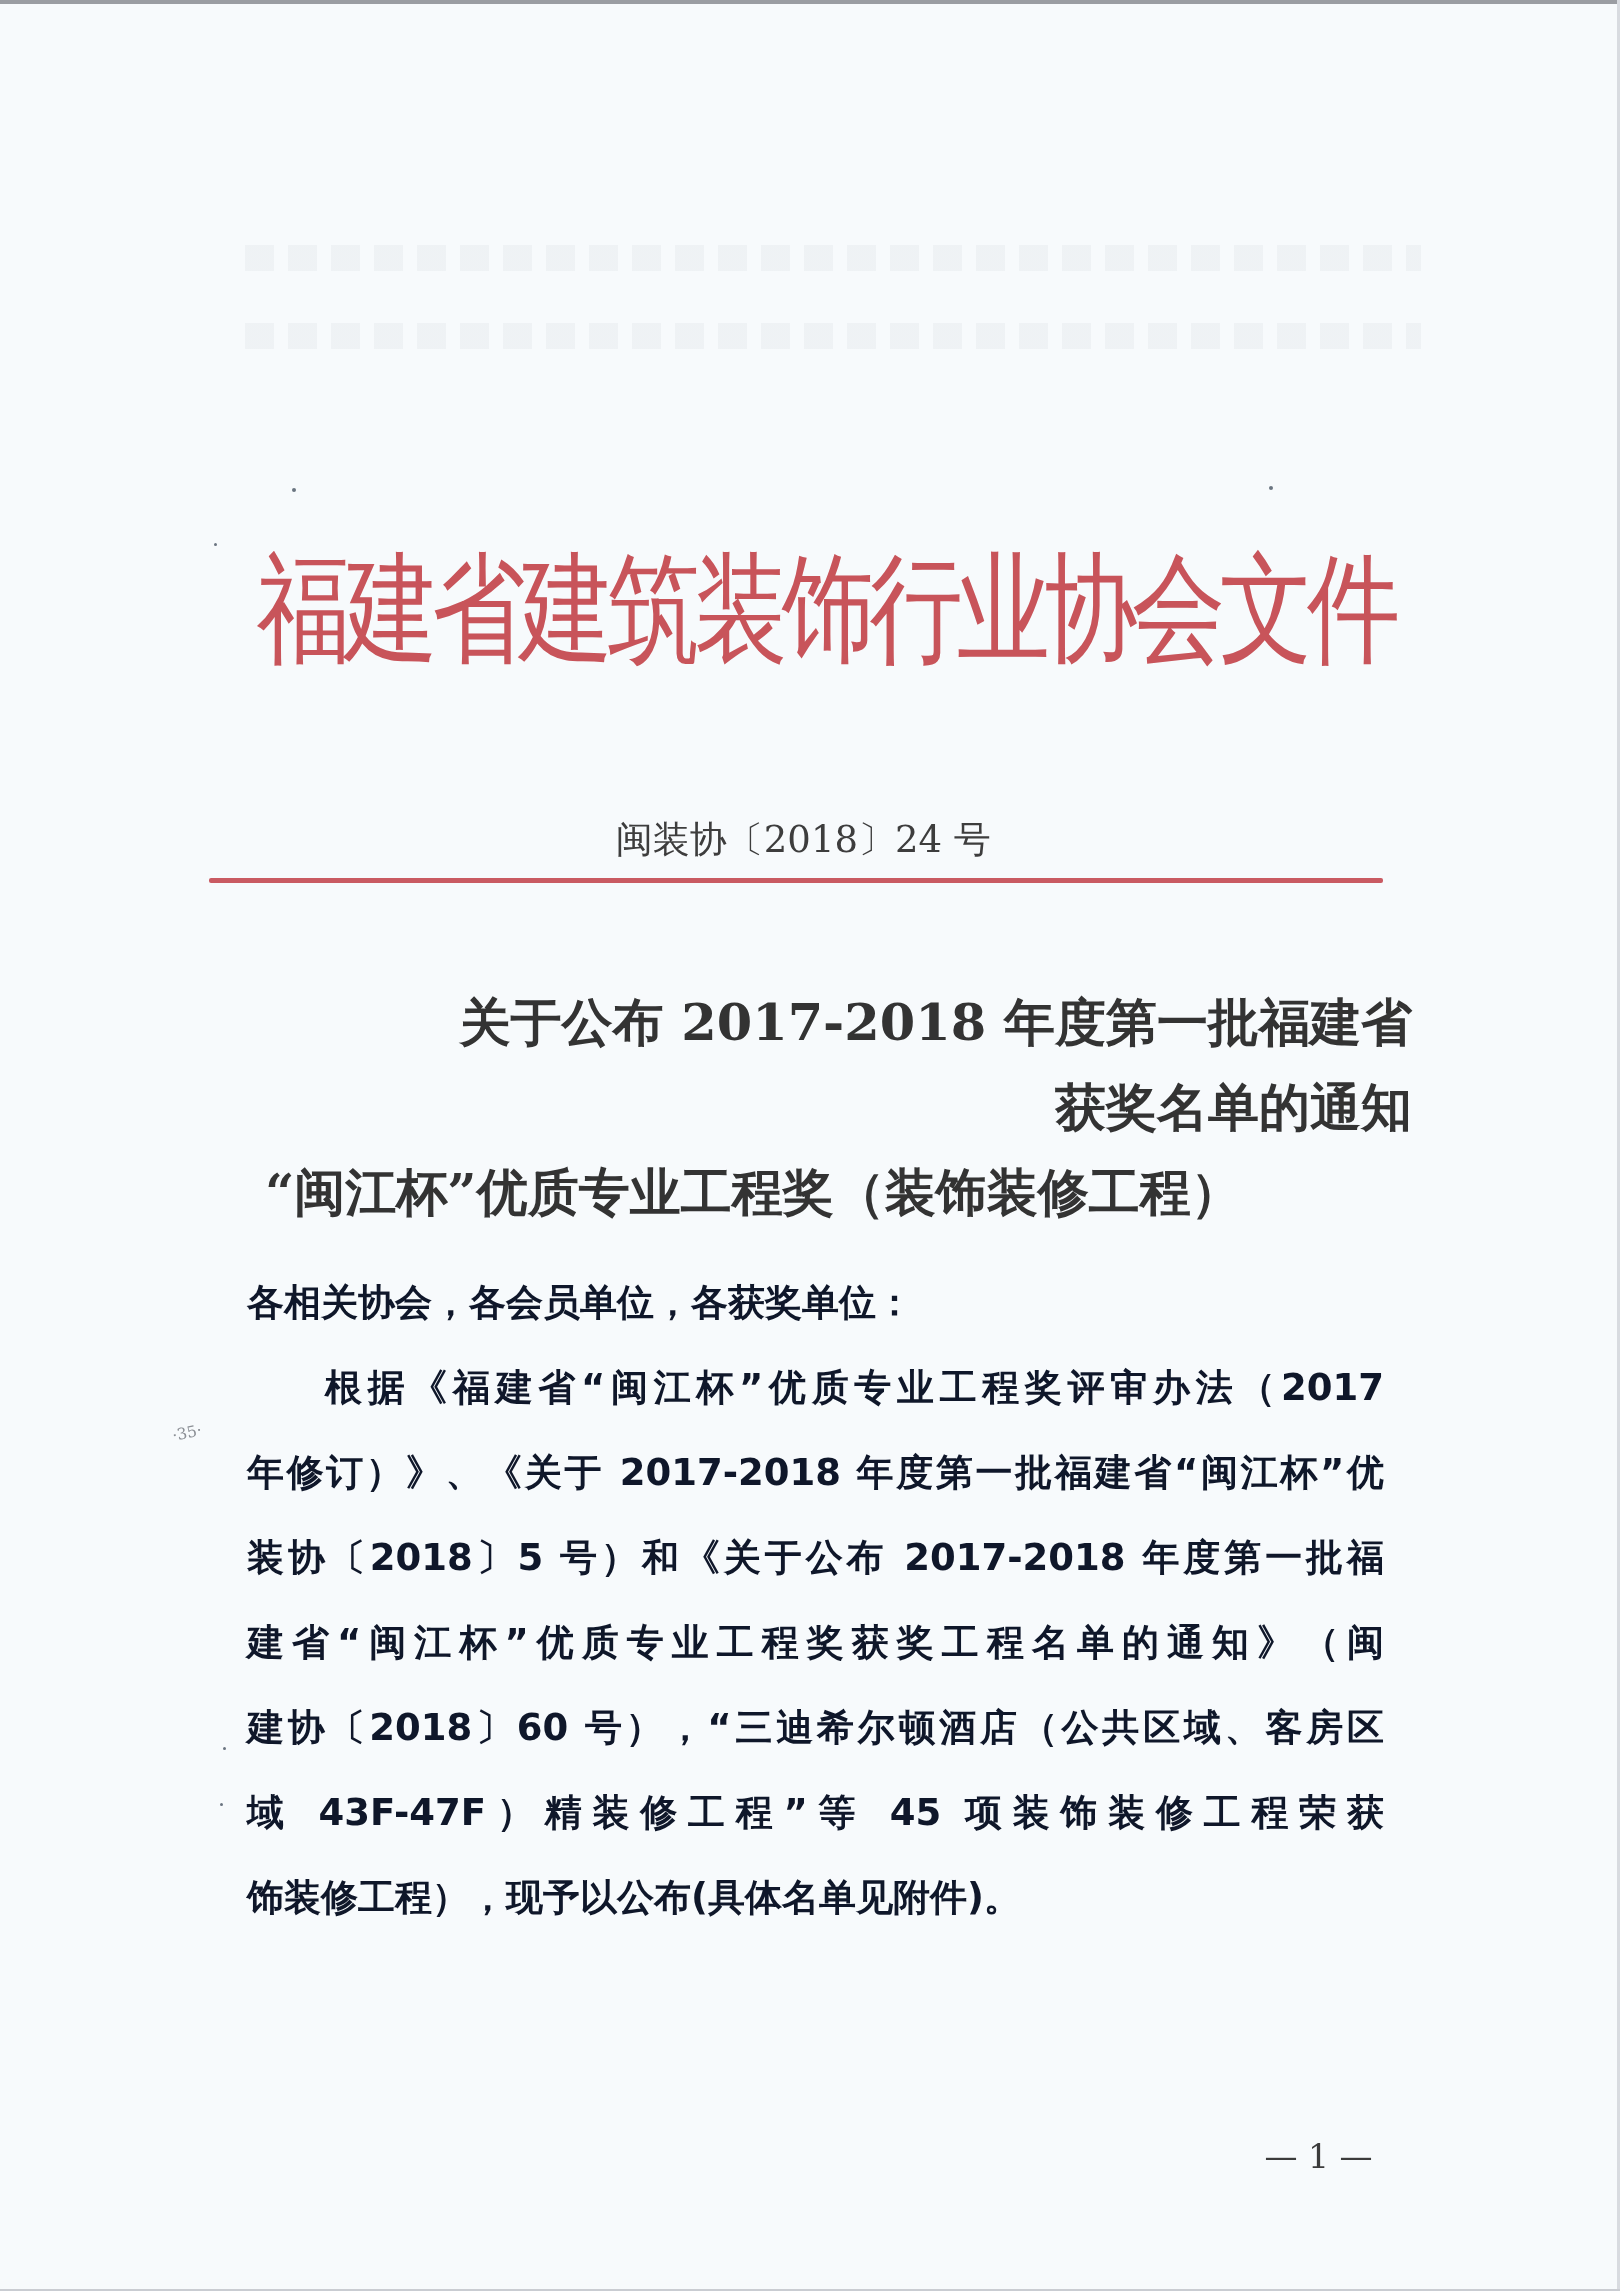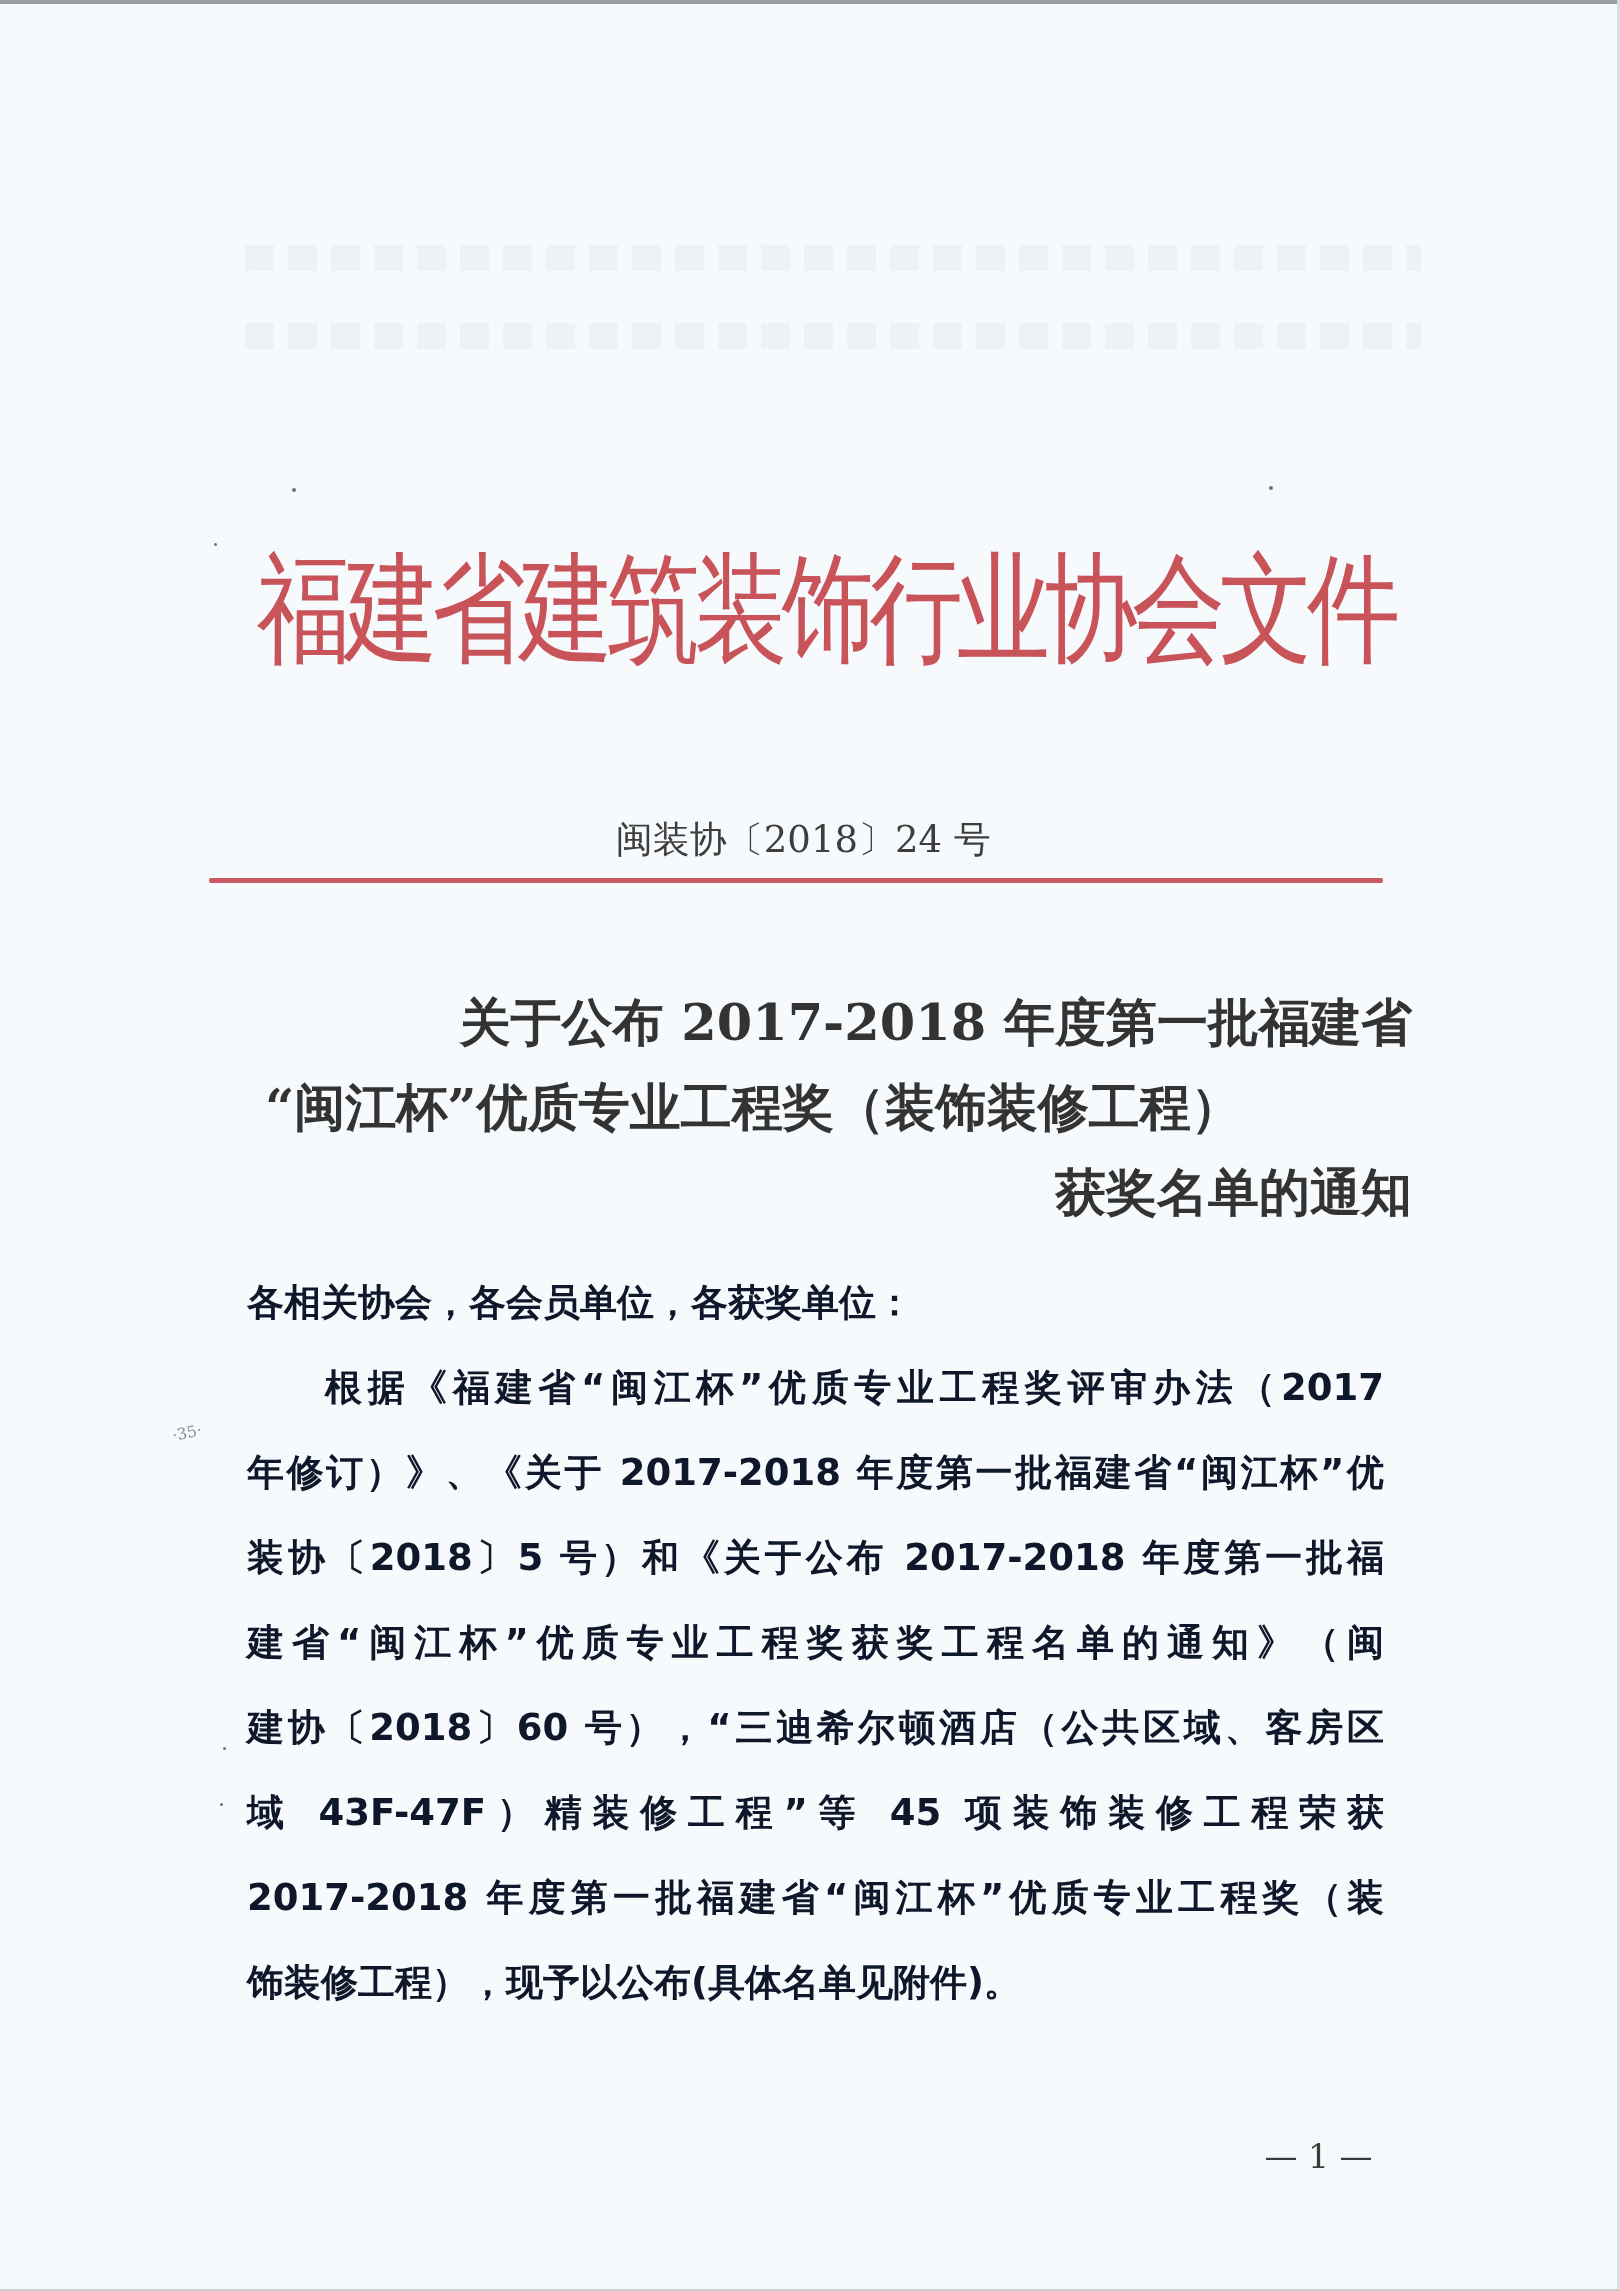--- a/index.html
+++ b/index.html
@@ -164,32 +164,31 @@
 <div class="speck" style="left:223px; top:1747px; width:2.9px; height:2.9px;"></div>
 
 <div class="masthead">福建省建筑装饰行业协会文件</div>
 
 <div class="doc-number">闽装协〔2018〕24 号</div>
 
 <div class="red-rule"></div>
 
 <div class="notice-title">
   <div class="tline l1">关于公布 2017-2018 年度第一批福建省</div>
+  <div class="tline l3">获奖名单的通知</div>
   <div class="tline l2">“闽江杯”优质专业工程奖（装饰装修工程）</div>
-  <div class="tline l3">获奖名单的通知</div>
 </div>
 
 <div class="margin-mark">·35·</div>
 
 <div class="body-text">
   <div class="bline salutation">各相关协会，各会员单位，各获奖单位：</div>
   <div class="bline indent">根据《福建省“闽江杯”优质专业工程奖评审办法（2017</div>
   <div class="bline">年修订）》、《关于 2017-2018 年度第一批福建省“闽江杯”优</div>
   <div class="bline">装协〔2018〕5 号）和《关于公布 2017-2018 年度第一批福</div>
   <div class="bline">建省“闽江杯”优质专业工程奖获奖工程名单的通知》（闽</div>
   <div class="bline">建协〔2018〕60 号），“三迪希尔顿酒店（公共区域、客房区</div>
   <div class="bline">域 43F-47F）精装修工程”等 45 项装饰装修工程荣获</div>
-  <div class="bline">2017-2018 年度第一批福建省“闽江杯”优质专业工程奖（装</div>
   <div class="bline last">饰装修工程），现予以公布(具体名单见附件)。</div>
 </div>
 
 <div class="page-number">— 1 —</div>
 
 
 </body></html>

